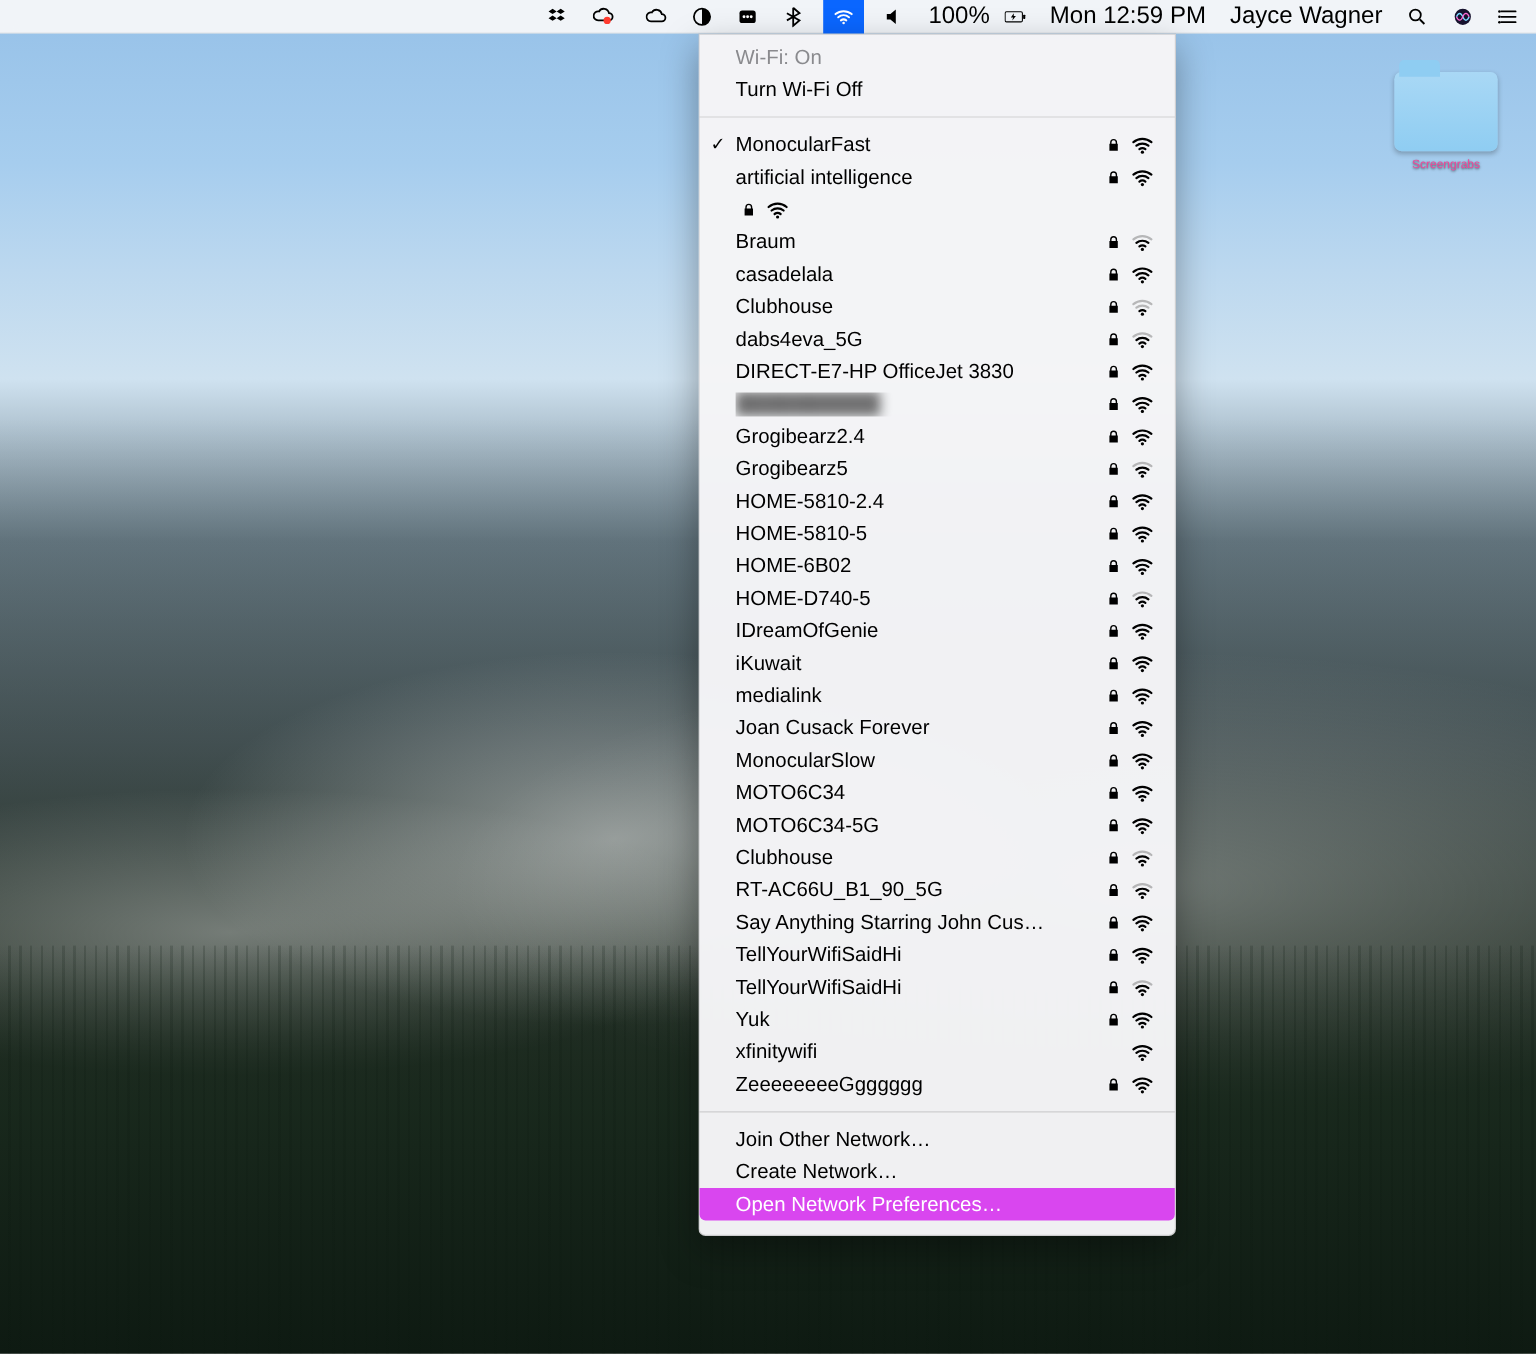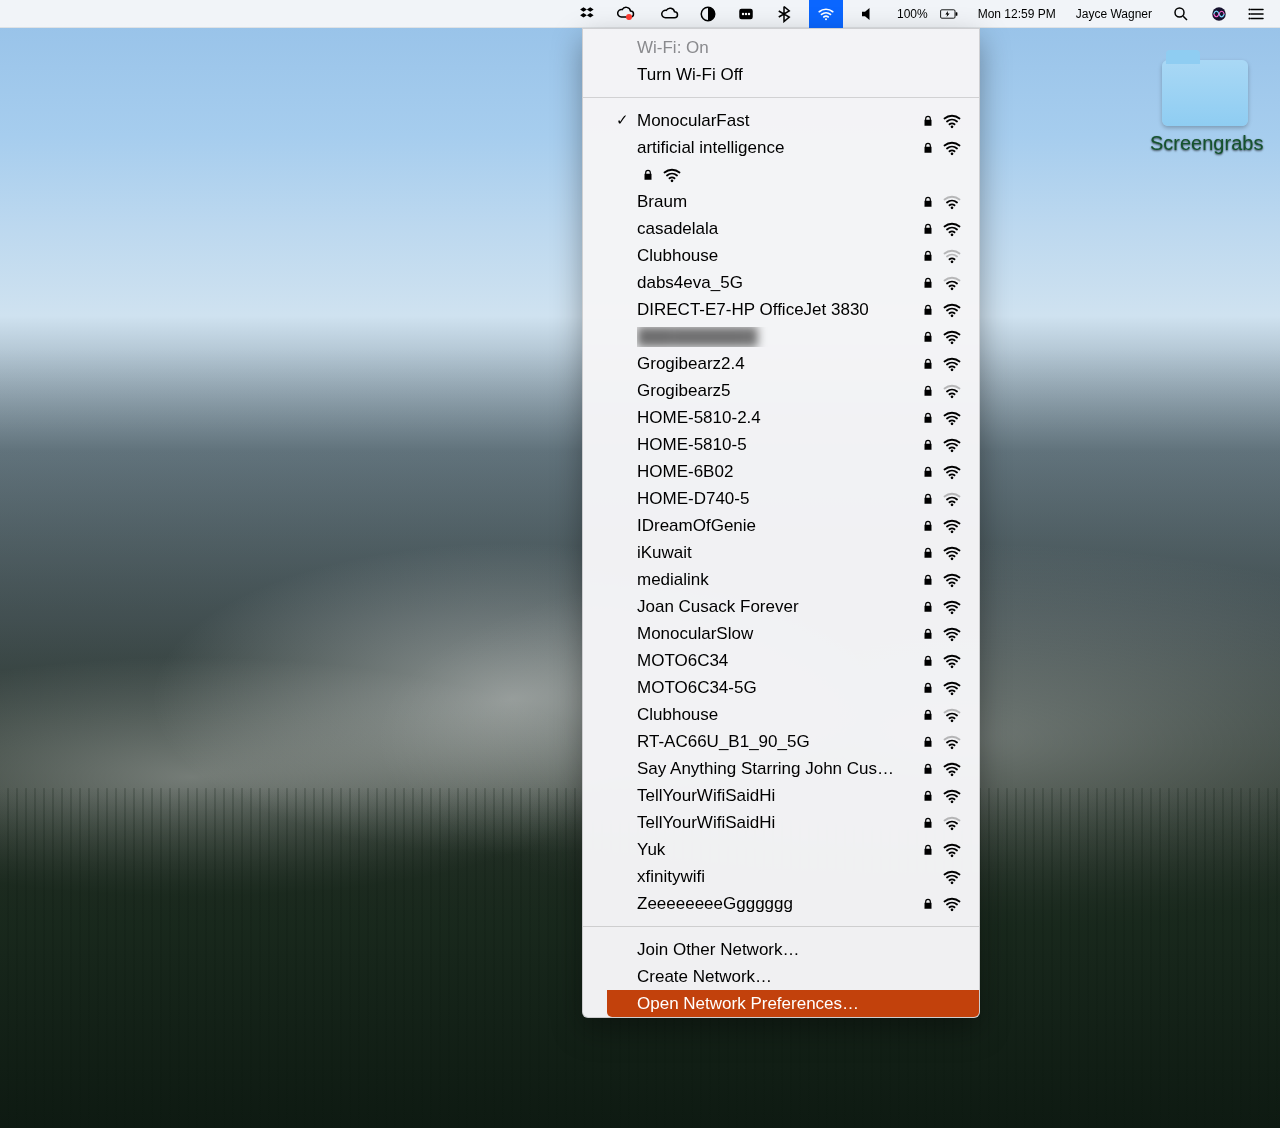--- a/index.html
+++ b/index.html
@@ -36,62 +36,62 @@
     display:flex; align-items:center; justify-content:flex-end;
     padding:0 10px; gap:12px;
     font-size:17px; color:#000;
     border-bottom:1px solid rgba(0,0,0,.08);
     z-index:50;
   }
   .menubar .mi { display:flex; align-items:center; height:28px; padding:0 4px; }
   .menubar .mi.sel { background:#0a66ff; color:#fff; }
   .menubar svg { display:block; }
   .icon-sm svg { width:18px; height:18px; }
-  .menubar .txt { font-size:12px; }
+  .menubar .txt { font-size:20px; }
   
   .folder-wrap {
     position:absolute; top:60px; right:20px; width:110px; text-align:center;
     z-index:20;
   }
   .folder {
     width:86px; height:66px; margin:0 auto 6px;
     background:linear-gradient(#a9d8f5,#8fcdf2);
     border-radius:6px; position:relative;
     box-shadow:0 2px 4px rgba(0,0,0,.25);
   }
   .folder::before{
     content:""; position:absolute; top:-10px; left:4px; width:34px; height:14px;
     background:#8fcdf2; border-radius:4px 4px 0 0;
   }
-  .folder-label{ color:#14532d; font-size:20px; text-shadow:0 1px 2px rgba(0,0,0,.7); }
+  .folder-label{ color:#ec4899; font-size:10px; text-shadow:0 1px 2px rgba(0,0,0,.7); }
   
   .wifi-menu{
     position:absolute; top:28px; left:582px; width:398px;
     background:rgba(244,244,246,.985);
     border:1px solid rgba(0,0,0,.15);
     border-radius:0 0 6px 6px;
     box-shadow:0 12px 30px rgba(0,0,0,.35);
     z-index:60;
     font-size:17px; color:#000;
     padding-bottom:0;
   }
-  .wifi-menu .sec { padding:5px 0;margin-left:24px; }
+  .wifi-menu .sec { padding:5px 0; }
   .wifi-menu .row{
     display:flex; align-items:center; height:27px; padding:0 14px 0 30px; position:relative;
   }
   .wifi-menu .row.header{ color:#8a8a8e; }
   .wifi-menu .row .chk{
     position:absolute; left:9px; top:4px; font-size:15px;
   }
   .wifi-menu .row .name{ flex:1; white-space:nowrap; overflow:hidden; text-overflow:ellipsis; padding-right:8px;}
   .wifi-menu .row .blur .nm{ filter:blur(5px); opacity:.55; }
   .wifi-menu .row .ico{ width:22px; display:flex; justify-content:center; }
   .wifi-menu .row .sig{ width:26px; display:flex; justify-content:center; }
   .wifi-menu hr{ border:none; border-top:1px solid rgba(0,0,0,.14); margin:4px 0; }
-  .wifi-menu .row.hl{ background:#c2410c; color:#fff; }
+  .wifi-menu .row.hl{ background:#d946ef; color:#fff; }
   .row svg { display:block; }
   .dim path.arc3, .dim path.arc2 { opacity:.25; }
   .mid path.arc3 { opacity:.25; }
 </style>
 </head>
 <body>
 
 <div class="mtn"></div>
 <div class="trees"></div>
 
@@ -664,21 +664,21 @@
           <svg class="full" viewBox="0 0 24 24" width="20" height="20" fill="none" stroke="#000" stroke-width="2.2" stroke-linecap="round">
             <path class="arc3" d="M3 9a14 14 0 0 1 18 0"></path>
             <path class="arc2" d="M6 12.5a9.5 9.5 0 0 1 12 0"></path>
             <path class="arc1" d="M9 16a5 5 0 0 1 6 0"></path>
             <circle cx="12" cy="19" r="1.6" fill="#000" stroke="none"></circle>
           </svg>
         </span>
       </div>
     </div>
   <hr>
-  <div class="sec" style="padding-bottom:0">
+  <div class="sec" style="padding-bottom:12px">
     <div class="row">
       <span class="name">Join Other Network…</span>
     </div>
     <div class="row">
       <span class="name">Create Network…</span>
     </div>
     <div class="row hl" style="border-radius:0 0 5px 5px">
       <span class="name">Open Network Preferences…</span>
     </div>
   </div>

